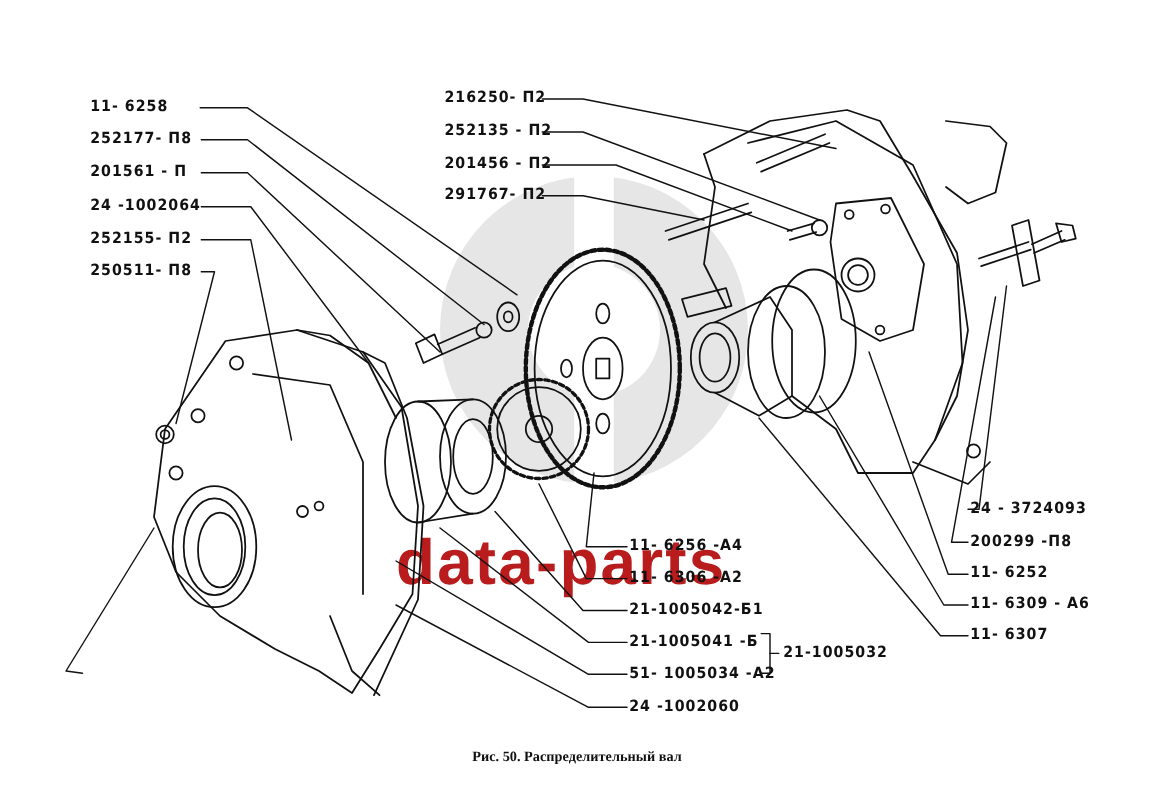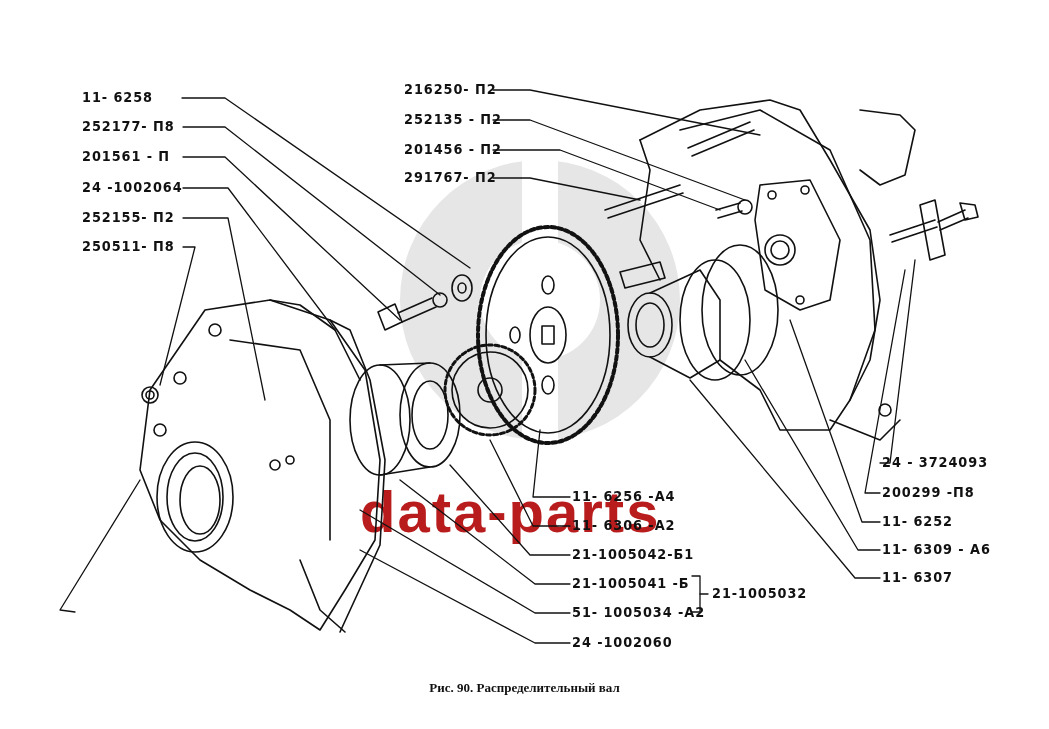--- a/index.html
+++ b/index.html
@@ -160,14 +160,14 @@
   <div class="lbl" style="left:572px;top:604px;">51- 1005034 -А2</div>
   <div class="lbl" style="left:572px;top:634px;">24 -1002060</div>
   <div class="lbl" style="left:712px;top:585px;">21-1005032</div>
 
   <div class="lbl" style="left:882px;top:454px;">24 - 3724093</div>
   <div class="lbl" style="left:882px;top:484px;">200299 -П8</div>
   <div class="lbl" style="left:882px;top:513px;">11- 6252</div>
   <div class="lbl" style="left:882px;top:541px;">11- 6309 - А6</div>
   <div class="lbl" style="left:882px;top:569px;">11- 6307</div>
 
-  <div class="cap">Рис. 90. Распределительный вал</div>
+  <div class="cap">Рис. 50. Распределительный вал</div>
 </div>
 
 </body></html>

